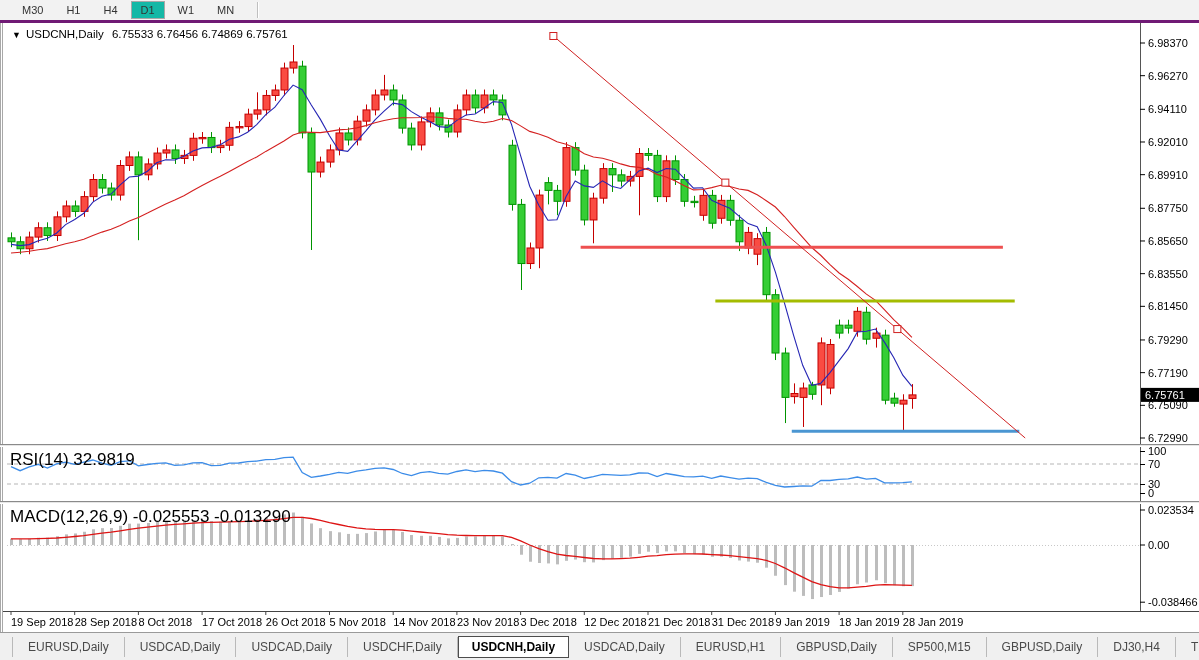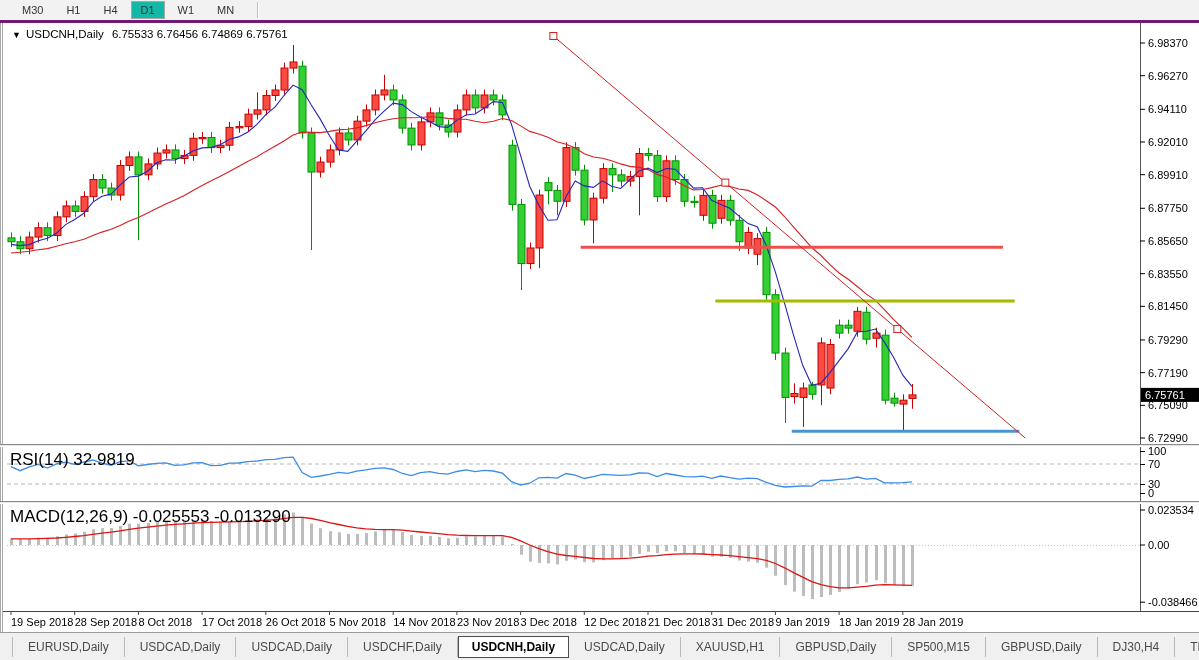--- a/index.html
+++ b/index.html
@@ -464,19 +464,19 @@
     </svg>
 </div>
 
 <div class="tabbar" id="tabbar">
     <div class="tab">EURUSD,Daily</div>
     <div class="tab">USDCAD,Daily</div>
     <div class="tab">USDCAD,Daily</div>
     <div class="tab">USDCHF,Daily</div>
     <div class="tab active">USDCNH,Daily</div>
     <div class="tab">USDCAD,Daily</div>
-    <div class="tab">XAUUSD,H1</div>
+    <div class="tab">EURUSD,H1</div>
     <div class="tab">GBPUSD,Daily</div>
     <div class="tab">SP500,M15</div>
     <div class="tab">GBPUSD,Daily</div>
     <div class="tab">DJ30,H4</div>
     <div class="tab">TECH100,H1</div>
   </div>
 
 </body></html>

